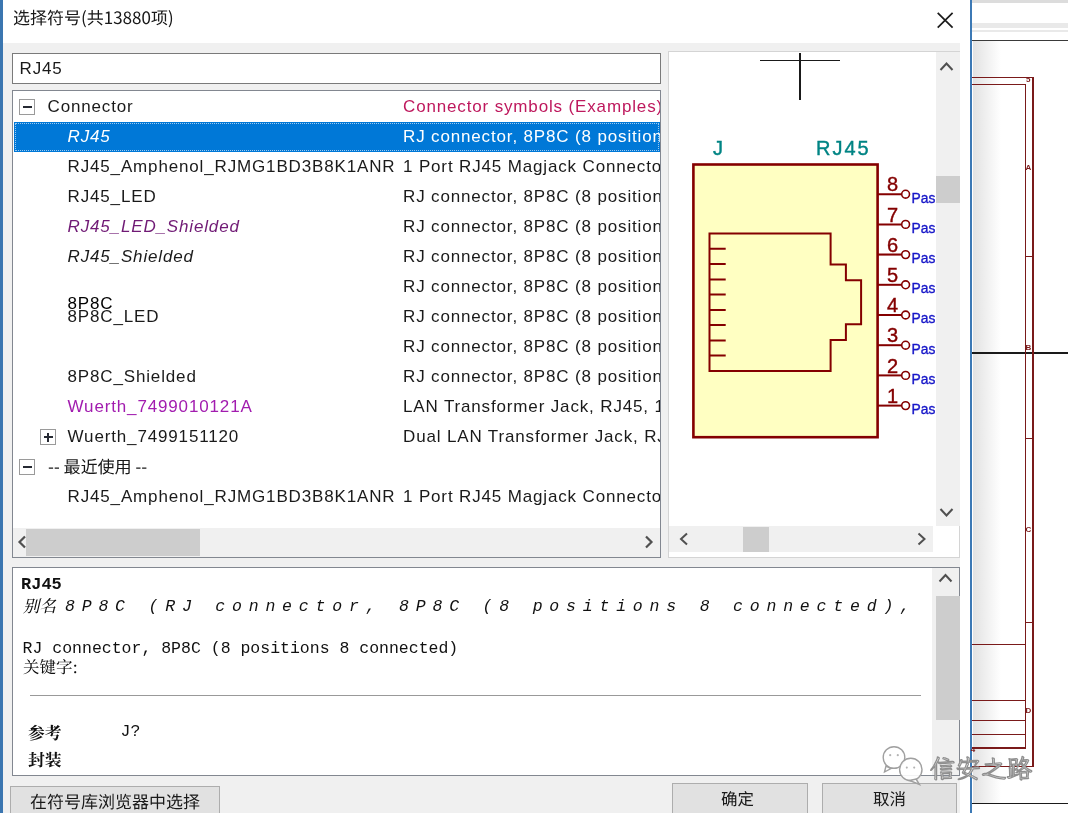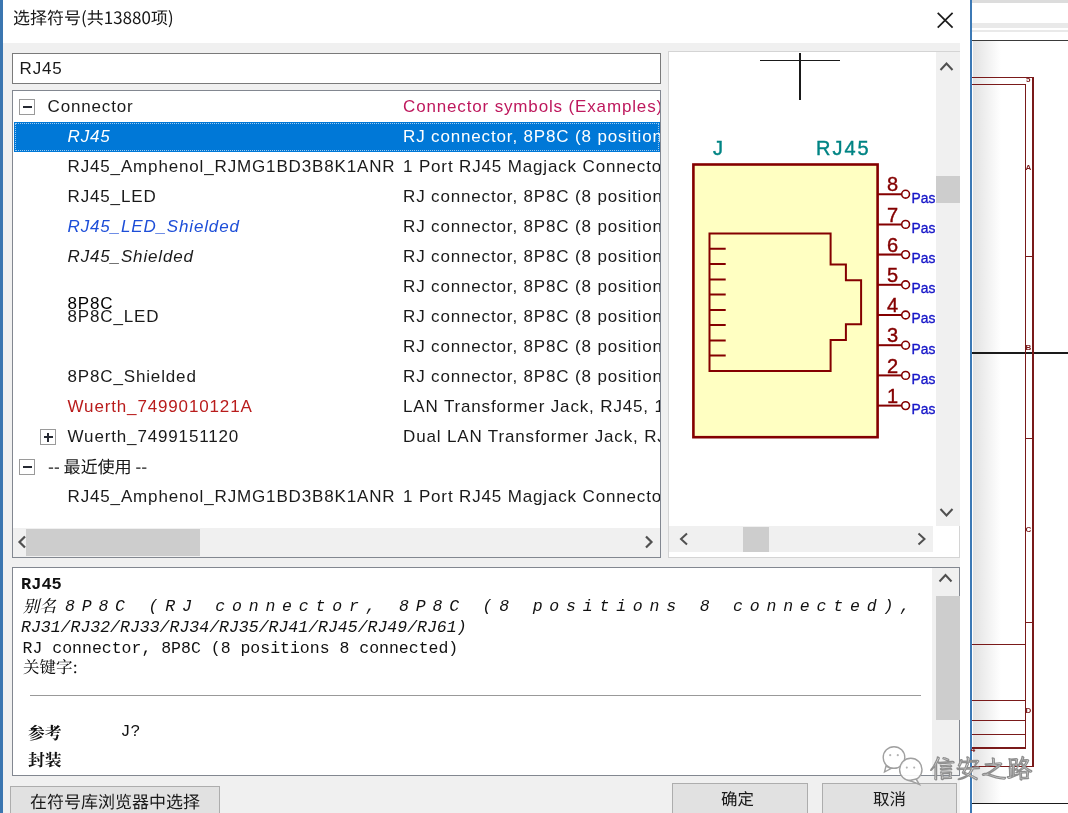--- a/index.html
+++ b/index.html
@@ -48,32 +48,32 @@
       <div class="abs" style="left:9.5px;top:15.2px;width:9px;height:1.6px;background:#262a33"></div>
 <div class="abs lt" style="left:34.5px;top:1.0px;line-height:30px">Connector</div>
 <div class="abs lt" style="left:390px;top:1.0px;line-height:30px;color:#be185d">Connector symbols (Examples)</div>
 <div class="abs" style="left:0.5px;top:31.0px;width:646px;height:30px;background:#0078d7;outline:1px dotted #9cc9ef;outline-offset:-2px"></div>
 <div class="abs lt" style="left:54.5px;top:31.0px;line-height:30px;font-style:italic;color:#fff">RJ45</div>
 <div class="abs lt" style="left:390px;top:31.0px;line-height:30px;color:#fff">RJ connector, 8P8C (8 positions 8 connected)</div>
 <div class="abs lt" style="left:54.5px;top:61.0px;line-height:30px;color:#1a1a1a">RJ45_Amphenol_RJMG1BD3B8K1ANR</div>
 <div class="abs lt" style="left:390px;top:61.0px;line-height:30px;color:#1a1a1a">1 Port RJ45 Magjack Connector Through Hole, LED green/yellow</div>
 <div class="abs lt" style="left:54.5px;top:91.0px;line-height:30px;color:#1a1a1a">RJ45_LED</div>
 <div class="abs lt" style="left:390px;top:91.0px;line-height:30px;color:#1a1a1a">RJ connector, 8P8C (8 positions 8 connected), LEDs</div>
-<div class="abs lt" style="left:54.5px;top:121.0px;line-height:30px;font-style:italic;color:#1d4ed8">RJ45_LED_Shielded</div>
+<div class="abs lt" style="left:54.5px;top:121.0px;line-height:30px;font-style:italic;color:#701a75">RJ45_LED_Shielded</div>
 <div class="abs lt" style="left:390px;top:121.0px;line-height:30px;color:#1a1a1a">RJ connector, 8P8C (8 positions 8 connected), LEDs, shielded</div>
 <div class="abs lt" style="left:54.5px;top:151.0px;line-height:30px;font-style:italic;color:#1a1a1a">RJ45_Shielded</div>
 <div class="abs lt" style="left:390px;top:151.0px;line-height:30px;color:#1a1a1a">RJ connector, 8P8C (8 positions 8 connected), shielded</div>
 <div class="abs lt" style="left:54.5px;top:198px;line-height:30px;color:#000000">8P8C</div>
 <div class="abs lt" style="left:390px;top:181.0px;line-height:30px;color:#1a1a1a">RJ connector, 8P8C (8 positions 8 connected)</div>
 <div class="abs lt" style="left:54.5px;top:211.0px;line-height:30px;color:#1a1a1a">8P8C_LED</div>
 <div class="abs lt" style="left:390px;top:211.0px;line-height:30px;color:#1a1a1a">RJ connector, 8P8C (8 positions 8 connected), LEDs</div>
 <div class="abs lt" style="left:390px;top:241.0px;line-height:30px;color:#1a1a1a">RJ connector, 8P8C (8 positions 8 connected), LEDs, shielded</div>
 <div class="abs lt" style="left:54.5px;top:271.0px;line-height:30px;color:#1a1a1a">8P8C_Shielded</div>
 <div class="abs lt" style="left:390px;top:271.0px;line-height:30px;color:#1a1a1a">RJ connector, 8P8C (8 positions 8 connected), shielded</div>
-<div class="abs lt" style="left:54.5px;top:301.0px;line-height:30px;color:#b91c1c">Wuerth_7499010121A</div>
+<div class="abs lt" style="left:54.5px;top:301.0px;line-height:30px;color:#a21caf">Wuerth_7499010121A</div>
 <div class="abs lt" style="left:390px;top:301.0px;line-height:30px;color:#1a1a1a">LAN Transformer Jack, RJ45, 10/100 BaseT</div>
 <div class="abs" style="left:27px;top:338.0px;width:16px;height:16px;border:1px solid #9a9a9a;background:#fff"></div>
       <div class="abs" style="left:30.5px;top:345.2px;width:9px;height:1.6px;background:#262a33"></div>
       <div class="abs" style="left:34.2px;top:341.5px;width:1.6px;height:9px;background:#262a33"></div>
 <div class="abs lt" style="left:54.5px;top:331.0px;line-height:30px;color:#1a1a1a">Wuerth_7499151120</div>
 <div class="abs lt" style="left:390px;top:331.0px;line-height:30px;color:#1a1a1a">Dual LAN Transformer Jack, RJ45, 10/100 BaseT</div>
 <div class="abs" style="left:6px;top:368.0px;width:16px;height:16px;border:1px solid #9a9a9a;background:#fff"></div>
       <div class="abs" style="left:9.5px;top:375.2px;width:9px;height:1.6px;background:#262a33"></div>
 <svg style="position:absolute;left:34.5px;top:349.2px;overflow:visible" width="109" height="46" viewBox="0 -33 109 46">
         <path d="M0.8 -4.2H5.1V-5.4H0.8Z M6.7 -4.2H11V-5.4H6.7Z M19.8 -10.8H28.4V-9.6H19.8ZM19.8 -12.8H28.4V-11.6H19.8ZM18.6 -13.7V-8.7H29.7V-13.7ZM22.3 -6.7V-5.5H19.2V-6.7ZM16.4 -0.7 16.5 0.4 22.3 -0.3V1.4H23.6V-0.4L24.5 -0.6V-1.6L23.6 -1.5V-6.7H31.7V-7.7H16.4V-6.7H18.1V-0.9ZM24.2 -5.6V-4.6H25.2L24.9 -4.5C25.4 -3.2 26.1 -2.1 27 -1.2C26.1 -0.5 25 0 24 0.4C24.2 0.6 24.5 1 24.6 1.3C25.7 0.9 26.9 0.3 27.8 -0.4C28.8 0.3 29.9 0.9 31.2 1.3C31.4 1 31.7 0.5 32 0.3C30.8 0 29.6 -0.5 28.7 -1.2C29.8 -2.3 30.7 -3.7 31.2 -5.3L30.5 -5.7L30.3 -5.6ZM26 -4.6H29.8C29.3 -3.6 28.6 -2.7 27.9 -1.9C27.1 -2.7 26.5 -3.6 26 -4.6ZM22.3 -4.6V-3.4H19.2V-4.6ZM22.3 -2.4V-1.4L19.2 -1V-2.4Z M34 -13.3C34.9 -12.4 36 -11.1 36.5 -10.3L37.6 -11.1C37 -11.8 35.9 -13.1 35 -13.9ZM47.3 -14.3C45.6 -13.8 42.4 -13.4 39.7 -13.3V-9.5C39.7 -7.3 39.5 -4.2 38 -2C38.3 -1.9 38.9 -1.5 39.1 -1.3C40.4 -3.2 40.8 -5.8 40.9 -8.1H44.4V-1.3H45.6V-8.1H48.8V-9.3H41V-9.5V-12.2C43.6 -12.4 46.4 -12.7 48.4 -13.3ZM37.1 -8.1H33.5V-6.9H35.8V-2.1C35.1 -1.8 34.2 -1.1 33.3 -0.1L34.1 1.1C35 -0.1 35.8 -1.1 36.4 -1.1C36.8 -1.1 37.3 -0.5 38 -0.1C39.2 0.7 40.6 0.9 42.8 0.9C44.4 0.9 47.4 0.8 48.6 0.7C48.7 0.3 48.9 -0.3 49 -0.7C47.4 -0.5 44.8 -0.3 42.8 -0.3C40.9 -0.3 39.4 -0.5 38.3 -1.2C37.7 -1.5 37.4 -1.8 37.1 -2Z M59.8 -14.2V-12.4H55.1V-11.2H59.8V-9.6H55.6V-4.8H59.7C59.6 -3.9 59.3 -3 58.8 -2.2C57.9 -2.9 57.2 -3.6 56.6 -4.5L55.6 -4.1C56.2 -3.1 57 -2.1 58 -1.4C57.2 -0.7 56.1 -0.1 54.4 0.4C54.7 0.6 55.1 1.1 55.2 1.4C57 0.9 58.2 0.2 59.1 -0.7C60.8 0.4 62.9 1.1 65.4 1.4C65.5 1 65.9 0.5 66.1 0.2C63.7 -0 61.5 -0.6 59.8 -1.6C60.5 -2.6 60.8 -3.7 60.9 -4.8H65.4V-9.6H61V-11.2H66V-12.4H61V-14.2ZM56.7 -8.5H59.8V-6.7L59.8 -5.9H56.7ZM61 -8.5H64.2V-5.9H61L61 -6.7ZM54.3 -14.3C53.3 -11.7 51.7 -9.2 50 -7.6C50.2 -7.3 50.5 -6.6 50.7 -6.3C51.3 -7 52 -7.7 52.5 -8.6V1.4H53.8V-10.4C54.4 -11.5 55 -12.7 55.5 -13.9Z M69.2 -13.1V-6.9C69.2 -4.5 69 -1.5 67.2 0.6C67.4 0.8 67.9 1.2 68.1 1.4C69.4 0 70 -2 70.3 -3.9H74.5V1.2H75.8V-3.9H80.4V-0.4C80.4 -0.1 80.3 0 80 0.1C79.6 0.1 78.5 0.1 77.3 0C77.5 0.4 77.7 0.9 77.7 1.3C79.3 1.3 80.3 1.3 80.9 1.1C81.5 0.9 81.7 0.5 81.7 -0.4V-13.1ZM70.5 -11.9H74.5V-9.1H70.5ZM80.4 -11.9V-9.1H75.8V-11.9ZM70.5 -7.9H74.5V-5.1H70.4C70.4 -5.7 70.5 -6.3 70.5 -6.9ZM80.4 -7.9V-5.1H75.8V-7.9Z M88.2 -4.2H92.5V-5.4H88.2Z M94.1 -4.2H98.4V-5.4H94.1Z" fill="#1a1a1a"></path>
@@ -91,21 +91,20 @@
 <div class="abs" style="left:760px;top:59.8px;width:80px;height:1.6px;background:#1a1a1a"></div>
 <div class="abs" style="left:799.4px;top:53px;width:1.6px;height:46.5px;background:#1a1a1a"></div>
 <div class="abs" style="left:11.5px;top:566.5px;width:948.5px;height:209px;background:#fff;border:1px solid #828790"></div>
 <div class="abs" style="left:932px;top:567.5px;width:27px;height:207px;background:#f0f0f0"></div>
 <div class="abs" style="left:935.5px;top:596px;width:24px;height:124px;background:#cdcdcd"></div>
 <div class="abs mono" style="left:21px;top:576px;line-height:18px;font-weight:bold;font-size:17px">RJ45</div>
 <svg style="position:absolute;left:22.6px;top:579px;overflow:visible" width="43" height="46" viewBox="0 -33 43 46">
       <path d="M15.6 -13.4Q15.6 -13.2 15.5 -13.1Q15.3 -13 15 -12.9V-0.4Q15 0 14.9 0.4Q14.8 0.8 14.4 1Q14 1.2 13.1 1.3Q13.1 1 13 0.8Q12.9 0.6 12.7 0.4Q12.5 0.2 12.2 0.1Q11.8 0 11.2 -0.1V-0.3Q11.2 -0.3 11.5 -0.3Q11.8 -0.3 12.2 -0.3Q12.6 -0.2 12.9 -0.2Q13.3 -0.2 13.4 -0.2Q13.6 -0.2 13.7 -0.3Q13.8 -0.4 13.8 -0.5V-13.6ZM12.3 -12.2Q12.2 -12 12.1 -11.9Q12 -11.8 11.7 -11.7V-2.5Q11.7 -2.4 11.5 -2.3Q11.4 -2.2 11.2 -2.1Q10.9 -2 10.7 -2H10.5V-12.4ZM7 -12.7 7.6 -13.4 9 -12.3Q8.9 -12.2 8.8 -12.1Q8.6 -12.1 8.4 -12V-7.9Q8.4 -7.8 8.2 -7.7Q8 -7.7 7.8 -7.6Q7.6 -7.5 7.4 -7.5H7.2V-12.7ZM1.8 -13.3 3.1 -12.7H2.9V-7.8Q2.9 -7.7 2.8 -7.6Q2.7 -7.5 2.5 -7.4Q2.3 -7.4 2 -7.4H1.8V-12.7ZM7.6 -8.7V-8.3H2.4V-8.7ZM7.6 -12.7V-12.2H2.5V-12.7ZM8.1 -5.8V-5.3H0.9L0.8 -5.8ZM7.2 -5.8 7.9 -6.5 9.2 -5.4Q9.1 -5.3 8.9 -5.2Q8.8 -5.2 8.5 -5.2Q8.4 -3.4 8.3 -2.2Q8.1 -1 7.9 -0.3Q7.7 0.5 7.3 0.8Q7 1.1 6.6 1.2Q6.1 1.3 5.7 1.3Q5.7 1.1 5.6 0.8Q5.6 0.6 5.4 0.5Q5.2 0.4 4.9 0.2Q4.5 0.1 4.1 0.1L4.1 -0.2Q4.4 -0.2 4.8 -0.1Q5.1 -0.1 5.5 -0.1Q5.8 -0.1 6 -0.1Q6.3 -0.1 6.5 -0.2Q6.8 -0.5 7 -1.9Q7.3 -3.4 7.4 -5.8ZM5.6 -7.8Q5.6 -7.6 5.4 -7.5Q5.3 -7.4 5 -7.4Q5 -6.2 4.8 -4.9Q4.6 -3.7 4.2 -2.5Q3.7 -1.4 2.9 -0.4Q2.1 0.7 0.7 1.4L0.5 1.2Q1.6 0.4 2.3 -0.7Q2.9 -1.7 3.2 -2.9Q3.6 -4.1 3.7 -5.4Q3.8 -6.7 3.9 -8Z M23 0.9Q23 1 22.9 1.1Q22.8 1.2 22.5 1.3Q22.3 1.3 22 1.3H21.8V-4.4L22.4 -5.3L23.2 -5H23ZM25.1 -13.3Q25 -13.2 24.9 -13.1Q24.8 -13.1 24.5 -13.1Q23.7 -11.9 22.6 -10.6Q21.5 -9.4 20.2 -8.3Q18.9 -7.2 17.6 -6.4L17.4 -6.6Q18.2 -7.2 19.1 -8.1Q19.9 -8.9 20.7 -9.9Q21.5 -10.9 22.1 -11.9Q22.8 -12.9 23.2 -13.9ZM21.6 -10.1Q22.6 -9.8 23.2 -9.4Q23.8 -8.9 24.1 -8.5Q24.4 -8.1 24.5 -7.7Q24.5 -7.4 24.4 -7.2Q24.2 -6.9 23.9 -6.9Q23.7 -6.8 23.4 -7.1Q23.2 -7.6 22.9 -8.1Q22.6 -8.6 22.2 -9.1Q21.8 -9.6 21.4 -10ZM28.5 -11.7 29.4 -12.5 30.8 -11.2Q30.6 -11.1 30.5 -11Q30.3 -11 30 -11Q28.1 -8.1 24.9 -5.9Q21.7 -3.7 17.2 -2.7L17.1 -2.9Q19.7 -3.8 22 -5.1Q24.2 -6.5 26 -8.1Q27.7 -9.8 28.7 -11.7ZM30.7 -5V-4.5H22.4V-5ZM30.5 -0.5V0H22.4V-0.5ZM29.6 -5 30.2 -5.7 31.7 -4.6Q31.6 -4.5 31.4 -4.4Q31.3 -4.3 31 -4.3V0.8Q31 0.9 30.8 1Q30.6 1.1 30.4 1.2Q30.2 1.2 29.9 1.2H29.7V-5ZM29.5 -11.7V-11.2H22.4L22.8 -11.7Z" fill="#111" transform="skewX(-13)"></path>
     </svg>
 <div class="abs mono" style="left:65px;top:596.5px;line-height:20px;font-style:italic;letter-spacing:6.8px">8P8C (RJ connector, 8P8C (8 positions 8 connected),</div>
-<div class="abs mono" style="left:21px;top:617.5px;line-height:20px;font-style:italic;">RJ31/RJ32/RJ33/RJ34/RJ35/RJ41/RJ45/RJ49/RJ61)</div>
 <div class="abs mono" style="left:22.6px;top:638.5px;line-height:20px">RJ connector, 8P8C (8 positions 8 connected)</div>
 <svg style="position:absolute;left:22.6px;top:639.5px;overflow:visible" width="64" height="46" viewBox="0 -33 64 46">
       <path d="M13 -13.2Q12.9 -13.1 12.8 -13Q12.6 -12.9 12.3 -13Q12 -12.5 11.5 -11.9Q11 -11.3 10.5 -10.8Q10 -10.2 9.4 -9.7H9.1Q9.4 -10.3 9.8 -11Q10.2 -11.8 10.5 -12.5Q10.8 -13.2 11 -13.8ZM8.7 -5.8Q9.3 -4.3 10.3 -3.2Q11.4 -2 12.8 -1.2Q14.2 -0.5 15.9 -0.1L15.9 0.1Q15.5 0.1 15.2 0.5Q14.9 0.8 14.8 1.3Q13.1 0.7 11.9 -0.2Q10.6 -1.2 9.8 -2.5Q9 -3.9 8.5 -5.7ZM8.7 -7.1Q8.7 -6.2 8.6 -5.2Q8.4 -4.3 7.9 -3.4Q7.4 -2.4 6.5 -1.6Q5.6 -0.7 4.2 -0Q2.7 0.7 0.6 1.3L0.5 1Q2.7 0.2 4.1 -0.8Q5.4 -1.7 6.2 -2.7Q6.9 -3.8 7.2 -4.9Q7.4 -6 7.4 -7.1V-10H8.7ZM13.1 -11.1Q13.1 -11.1 13.3 -10.9Q13.4 -10.8 13.7 -10.6Q13.9 -10.4 14.2 -10.2Q14.5 -10 14.7 -9.8Q14.6 -9.5 14.3 -9.5H2L1.8 -10H12.2ZM14.1 -6.9Q14.1 -6.9 14.2 -6.8Q14.4 -6.7 14.6 -6.5Q14.9 -6.3 15.2 -6.1Q15.5 -5.8 15.7 -5.6Q15.6 -5.3 15.3 -5.3H0.9L0.8 -5.8H13.2ZM4 -13.8Q5 -13.4 5.7 -13Q6.4 -12.6 6.7 -12.1Q7 -11.7 7.1 -11.3Q7.1 -10.9 7 -10.6Q6.8 -10.4 6.5 -10.3Q6.2 -10.3 5.9 -10.5Q5.8 -11.1 5.4 -11.6Q5.1 -12.2 4.7 -12.7Q4.2 -13.2 3.8 -13.6Z M24.9 -11.8Q24.8 -11.3 24.6 -10.7Q24.4 -10 24.1 -9.3Q23.8 -8.6 23.6 -7.9Q23.3 -7.2 23.1 -6.7H23.3L22.8 -6.3L21.7 -7.1Q21.9 -7.2 22.1 -7.3Q22.4 -7.4 22.6 -7.5L22.1 -7Q22.3 -7.4 22.6 -8.1Q22.9 -8.8 23.1 -9.6Q23.4 -10.3 23.6 -11Q23.8 -11.7 23.9 -12.2ZM23.7 -12.2 24.4 -12.8 25.6 -11.7Q25.4 -11.5 25 -11.5Q24.6 -11.4 24.1 -11.5L23.9 -12.2ZM24 -7.2 24.7 -7.9 25.8 -6.8Q25.7 -6.6 25.2 -6.6Q25.1 -5.4 24.8 -4.3Q24.6 -3.1 24.1 -2.1Q23.6 -1.1 22.8 -0.2Q22 0.6 20.7 1.3L20.6 1.1Q22 0.1 22.7 -1.2Q23.5 -2.5 23.8 -4Q24.1 -5.5 24.2 -7.2ZM22.4 -5.4Q22.9 -3.8 23.5 -2.8Q24.2 -1.8 25.1 -1.2Q26 -0.6 27.1 -0.4Q28.3 -0.2 29.8 -0.2Q30.2 -0.2 30.7 -0.2Q31.2 -0.2 31.7 -0.2Q32.2 -0.2 32.6 -0.2V0Q32.3 0.1 32.1 0.3Q31.9 0.6 31.9 1Q31.7 1 31.3 1Q30.8 1 30.4 1Q30 1 29.7 1Q28.1 1 26.9 0.7Q25.7 0.4 24.8 -0.3Q23.9 -0.9 23.3 -2.2Q22.6 -3.4 22.2 -5.3ZM24.3 -12.2V-11.7H22.2L22 -12.2ZM24.7 -7.2V-6.7H22.6L22.8 -7.2ZM30.6 -4.3Q30.6 -4.3 30.8 -4.1Q31.1 -3.9 31.3 -3.6Q31.6 -3.4 31.9 -3.1Q31.8 -3 31.7 -2.9Q31.6 -2.8 31.4 -2.8H25.3L25.2 -3.3H29.9ZM31.5 -10.8Q31.5 -10.8 31.7 -10.7Q31.9 -10.5 32.1 -10.2Q32.3 -10 32.5 -9.8Q32.4 -9.5 32.1 -9.5H25L24.9 -10H31ZM30.2 -6.4Q30.2 -6.4 30.4 -6.2Q30.7 -6 30.9 -5.7Q31.2 -5.5 31.4 -5.2Q31.4 -5 31 -5H25.8L25.7 -5.5H29.6ZM29.7 -12.2 30.2 -12.8 31.4 -11.9Q31.3 -11.8 31.2 -11.7Q31 -11.7 30.9 -11.6V-7.1Q30.9 -7 30.7 -7Q30.6 -6.9 30.4 -6.8Q30.2 -6.8 30 -6.8H29.8V-12.2ZM29.1 -13.7Q29.1 -13.5 28.9 -13.4Q28.8 -13.3 28.5 -13.2V-1Q28.5 -1 28.4 -0.9Q28.3 -0.8 28.1 -0.7Q27.9 -0.6 27.7 -0.6H27.5V-13.8ZM30.2 -7.7V-7.2H26L25.8 -7.7ZM30.2 -12.2V-11.7H25.9L25.7 -12.2ZM21 -12.6Q21 -12.6 21.2 -12.4Q21.4 -12.2 21.7 -12Q22 -11.8 22.3 -11.5Q22.2 -11.3 21.9 -11.3H18.6L18.9 -11.7H20.4ZM18.9 -0.5Q19.2 -0.7 19.7 -1.1Q20.2 -1.4 20.8 -1.8Q21.4 -2.2 22 -2.7L22.2 -2.5Q22 -2.2 21.5 -1.7Q21.1 -1.2 20.6 -0.6Q20.1 -0 19.5 0.6ZM19.9 -8.7 20.1 -8.5V-0.6L19.3 -0.2L19.6 -0.7Q19.9 -0.4 19.9 -0.1Q19.9 0.2 19.8 0.4Q19.7 0.6 19.6 0.7L18.5 -0.4Q18.8 -0.7 18.9 -0.8Q19 -0.9 19 -1.2V-8.7ZM21.1 -6.5Q21.1 -6.5 21.3 -6.3Q21.5 -6.1 21.8 -5.9Q22.1 -5.7 22.3 -5.4Q22.2 -5.2 21.8 -5.2H17.3L17.1 -5.7H20.5ZM20.8 -9.6Q20.8 -9.6 21.1 -9.5Q21.3 -9.3 21.5 -9Q21.8 -8.8 22 -8.6Q22 -8.3 21.6 -8.3H18L17.9 -8.8H20.2ZM19.9 -13.1Q19.7 -12.3 19.3 -11.3Q18.8 -10.3 18.3 -9.4Q17.8 -8.4 17.3 -7.7L17 -7.8Q17.3 -8.4 17.5 -9.2Q17.8 -10 18.1 -10.9Q18.3 -11.7 18.5 -12.5Q18.7 -13.4 18.8 -14L20.5 -13.5Q20.5 -13.3 20.4 -13.3Q20.2 -13.2 19.9 -13.1Z M46.7 -11.2 47.5 -12 48.9 -10.7Q48.8 -10.6 48.6 -10.6Q48.5 -10.5 48.2 -10.5Q47.8 -10.1 47.3 -9.6Q46.7 -9 46.2 -8.7L45.9 -8.8Q46.1 -9.1 46.3 -9.6Q46.5 -10 46.6 -10.5Q46.8 -10.9 46.9 -11.2ZM35.8 -12.1Q36.1 -11.2 36.1 -10.5Q36 -9.7 35.7 -9.3Q35.5 -8.8 35.1 -8.6Q34.9 -8.4 34.6 -8.4Q34.4 -8.3 34.1 -8.4Q33.9 -8.5 33.8 -8.8Q33.7 -9.1 33.8 -9.4Q34 -9.6 34.3 -9.8Q34.6 -10 34.9 -10.3Q35.2 -10.7 35.4 -11.1Q35.6 -11.6 35.5 -12.1ZM47.3 -11.2V-10.7H35.6V-11.2ZM40.1 -13.9Q41 -13.7 41.5 -13.4Q42.1 -13.1 42.3 -12.8Q42.5 -12.4 42.5 -12.1Q42.5 -11.8 42.3 -11.6Q42.1 -11.4 41.8 -11.4Q41.5 -11.3 41.2 -11.6Q41.2 -12.1 40.8 -12.8Q40.4 -13.4 40 -13.8ZM43.9 -8.8 44.7 -9.6 46.1 -8.4Q46 -8.3 45.8 -8.3Q45.6 -8.2 45.4 -8.2Q44.6 -7.7 43.6 -7.1Q42.6 -6.6 41.6 -6.3H41.3Q41.8 -6.6 42.3 -7Q42.9 -7.5 43.3 -8Q43.8 -8.5 44.1 -8.8ZM42.4 -6.6Q42.4 -6.2 41.9 -6.2V-0.4Q41.9 0.1 41.7 0.4Q41.6 0.8 41.2 1Q40.7 1.2 39.8 1.3Q39.8 1 39.7 0.8Q39.6 0.6 39.4 0.4Q39.2 0.3 38.8 0.2Q38.4 0.1 37.7 -0V-0.3Q37.7 -0.3 38.1 -0.2Q38.4 -0.2 38.8 -0.2Q39.3 -0.2 39.7 -0.1Q40 -0.1 40.2 -0.1Q40.4 -0.1 40.5 -0.2Q40.6 -0.3 40.6 -0.5V-6.8ZM47.2 -5.8Q47.2 -5.8 47.4 -5.7Q47.5 -5.5 47.8 -5.3Q48 -5.1 48.3 -4.9Q48.5 -4.7 48.8 -4.5Q48.7 -4.2 48.3 -4.2H33.9L33.8 -4.7H46.4ZM44.6 -8.8V-8.4H36.7L36.6 -8.8Z M52.2 0.2Q51.7 0.2 51.4 -0.1Q51.1 -0.4 51.1 -0.8Q51.1 -1.3 51.4 -1.6Q51.7 -1.9 52.2 -1.9Q52.7 -1.9 53 -1.6Q53.3 -1.3 53.3 -0.8Q53.3 -0.4 53 -0.1Q52.7 0.2 52.2 0.2ZM52.2 -6.3Q51.7 -6.3 51.4 -6.6Q51.1 -6.9 51.1 -7.3Q51.1 -7.8 51.4 -8.1Q51.7 -8.4 52.2 -8.4Q52.7 -8.4 53 -8.1Q53.3 -7.8 53.3 -7.3Q53.3 -6.9 53 -6.6Q52.7 -6.3 52.2 -6.3Z" fill="#111"></path>
     </svg>
 <div class="abs" style="left:30px;top:694.5px;width:891px;height:1px;background:#999"></div>
 <svg style="position:absolute;left:28px;top:705.5px;overflow:visible" width="43" height="46" viewBox="0 -33 43 46">
       <path d="M9.3 -13.3Q9.2 -13.2 9 -13.1Q8.7 -13 8.3 -13.1L8.9 -13.2Q8.4 -12.9 7.8 -12.5Q7.1 -12.1 6.3 -11.7Q5.5 -11.3 4.8 -11Q4 -10.7 3.3 -10.5L3.3 -10.6H4.1Q4.1 -9.9 3.9 -9.4Q3.7 -8.9 3.3 -8.8L2.4 -10.9Q2.4 -10.9 2.7 -10.9Q2.9 -11 3 -11Q3.5 -11.2 4.1 -11.6Q4.7 -12 5.2 -12.5Q5.8 -13 6.2 -13.5Q6.7 -13.9 6.9 -14.3ZM2.9 -10.9Q3.6 -10.9 4.6 -10.9Q5.6 -10.9 6.9 -10.9Q8.2 -10.9 9.6 -10.9Q11.1 -11 12.6 -11L12.6 -10.7Q11.2 -10.4 8.8 -10Q6.5 -9.6 3.6 -9.1ZM14.6 -1.7Q14.4 -1.5 14 -1.7Q13 -1 11.6 -0.4Q10.3 0.1 8.7 0.6Q7.1 1 5.3 1.2Q3.6 1.5 1.9 1.5L1.8 1.2Q3.4 1 5 0.5Q6.6 0.1 8.1 -0.5Q9.5 -1.2 10.8 -1.9Q12 -2.6 12.8 -3.3ZM12.4 -4Q12.3 -3.8 11.8 -3.9Q11.1 -3.4 10 -2.9Q8.9 -2.3 7.7 -1.9Q6.4 -1.4 5.1 -1.1Q3.8 -0.8 2.5 -0.6L2.4 -0.9Q3.6 -1.2 4.7 -1.7Q5.9 -2.2 7 -2.8Q8.2 -3.4 9.1 -4.1Q10 -4.8 10.7 -5.4ZM10.5 -6.1Q10.4 -5.9 9.9 -6Q9.3 -5.5 8.5 -5Q7.6 -4.5 6.6 -4Q5.6 -3.5 4.5 -3.1Q3.4 -2.8 2.4 -2.5L2.2 -2.7Q3.1 -3.2 4.1 -3.7Q5 -4.2 5.9 -4.9Q6.8 -5.5 7.5 -6.1Q8.2 -6.8 8.7 -7.4ZM10.5 -8.3Q11.1 -7.6 12 -7.1Q13 -6.6 14.2 -6.2Q15.3 -5.9 16.4 -5.7L16.4 -5.5Q15.8 -5.4 15.5 -4.9Q15.1 -4.5 15 -3.8Q13.9 -4.2 13 -4.9Q12.1 -5.5 11.4 -6.3Q10.8 -7.2 10.3 -8.2ZM9.2 -9.3Q9.2 -9.2 9 -9.1Q8.9 -9.1 8.6 -9.1Q7.8 -8 6.7 -6.9Q5.5 -5.8 4 -5Q2.5 -4.1 0.6 -3.6L0.5 -3.8Q2 -4.6 3.2 -5.7Q4.5 -6.8 5.4 -8Q6.3 -9.3 6.8 -10.5ZM14.3 -9.8Q14.3 -9.8 14.5 -9.6Q14.7 -9.4 15 -9.2Q15.3 -9 15.6 -8.7Q15.9 -8.4 16.2 -8.2Q16.1 -7.9 15.7 -7.9H0.8L0.7 -8.4H13.2ZM10.1 -12.7Q11.4 -12.6 12.2 -12.3Q13.1 -12 13.5 -11.5Q13.9 -11.1 14 -10.7Q14.1 -10.2 14 -9.9Q13.8 -9.6 13.5 -9.5Q13.1 -9.4 12.7 -9.6Q12.4 -10.1 12 -10.7Q11.5 -11.2 11 -11.7Q10.5 -12.2 10 -12.6Z M25.4 -6.3Q25.3 -5.9 25.2 -5.4Q25 -4.8 24.8 -4.3Q24.6 -3.7 24.5 -3.4H24.6L23.9 -2.5L22.1 -3.6Q22.3 -3.8 22.6 -4Q22.9 -4.1 23.2 -4.2L22.6 -3.6Q22.7 -4 22.9 -4.5Q23 -5 23.2 -5.5Q23.3 -6 23.4 -6.3ZM29.8 -7.7Q29.8 -7.7 29.9 -7.5Q30.1 -7.4 30.4 -7.2Q30.7 -6.9 31 -6.7Q31.3 -6.4 31.6 -6.2Q31.5 -5.9 31.1 -5.9H22.1V-6.4H28.8ZM32 -12.5Q31.9 -12.4 31.7 -12.3Q31.6 -12.3 31.3 -12.3Q30.2 -11.1 28.8 -9.9Q27.3 -8.7 25.5 -7.5Q23.6 -6.4 21.6 -5.5Q19.5 -4.6 17.2 -4L17.1 -4.2Q19.1 -5 21 -6.2Q22.9 -7.3 24.5 -8.6Q26.1 -9.9 27.4 -11.3Q28.8 -12.6 29.6 -13.9ZM28.3 -3.8 29.3 -4.8 31 -3.3Q30.9 -3.2 30.7 -3.1Q30.6 -3.1 30.3 -3Q30.2 -2 30 -1.2Q29.8 -0.4 29.4 0.2Q29.1 0.7 28.7 1Q28.3 1.3 27.8 1.4Q27.2 1.5 26.5 1.5Q26.5 1.1 26.4 0.8Q26.4 0.5 26.1 0.3Q25.9 0 25.4 -0.1Q24.9 -0.3 24.3 -0.4L24.3 -0.6Q24.7 -0.6 25.3 -0.6Q25.8 -0.5 26.2 -0.5Q26.7 -0.5 26.9 -0.5Q27.1 -0.5 27.2 -0.5Q27.4 -0.5 27.5 -0.6Q27.7 -0.7 27.9 -1.2Q28.1 -1.6 28.2 -2.3Q28.4 -3 28.5 -3.8ZM29.2 -3.8V-3.4H24.2L24.3 -3.8ZM25.4 -14Q25.4 -13.9 25.3 -13.7Q25.2 -13.6 24.9 -13.6V-8.9H22.8V-14.2ZM26.6 -13.1Q26.6 -13.1 26.9 -12.9Q27.1 -12.6 27.5 -12.3Q27.9 -11.9 28.2 -11.6Q28.2 -11.4 27.8 -11.4H19L18.8 -11.8H25.7ZM31.2 -10.5Q31.2 -10.5 31.4 -10.3Q31.6 -10.2 31.9 -9.9Q32.1 -9.7 32.4 -9.4Q32.8 -9.2 33 -8.9Q32.9 -8.6 32.5 -8.6H17.6L17.5 -9.1H30.2Z" fill="#111"></path>
     </svg>
 <div class="abs mono" style="left:120.5px;top:722px;line-height:20px">J?</div>
 <svg style="position:absolute;left:28px;top:733px;overflow:visible" width="43" height="46" viewBox="0 -33 43 46">

